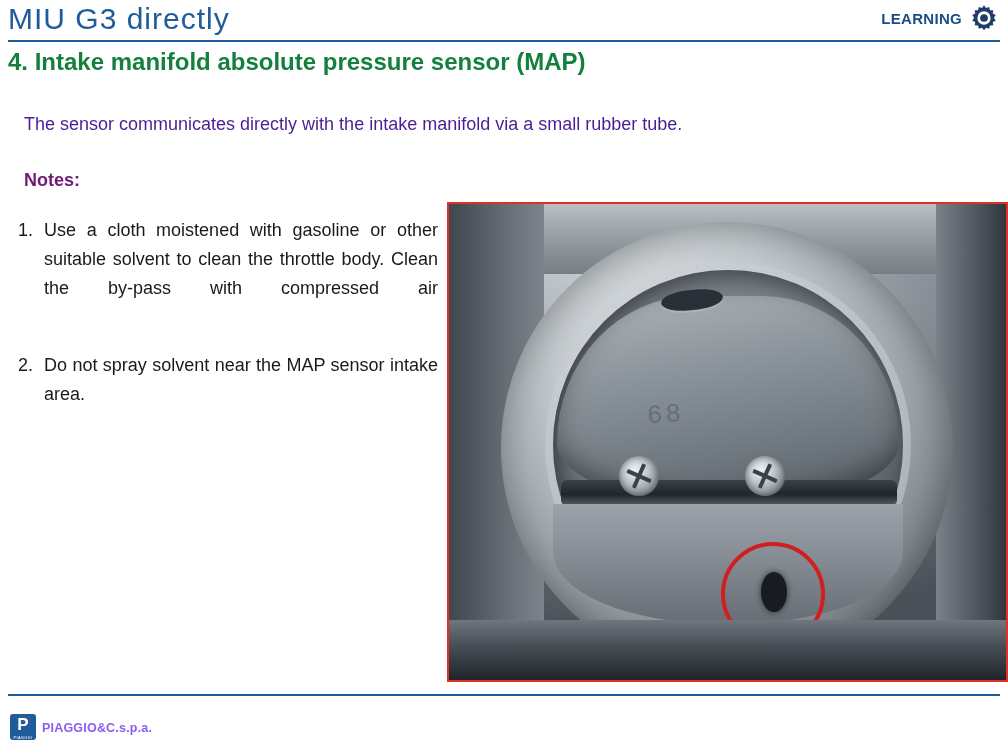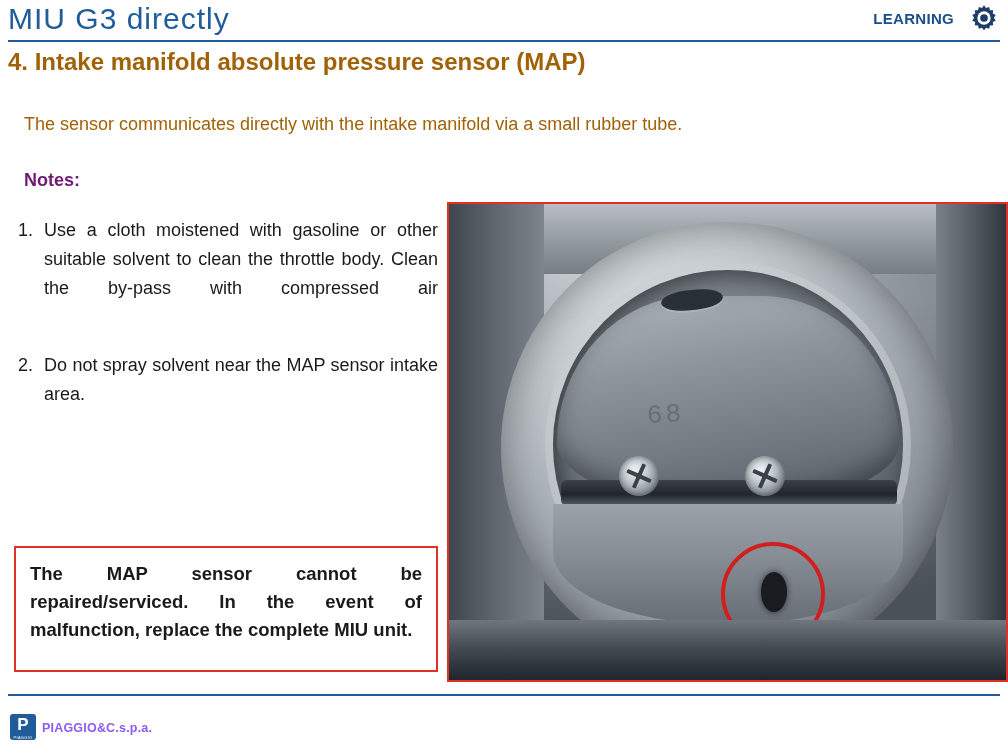--- a/index.html
+++ b/index.html
@@ -34,46 +34,46 @@
     position: absolute;
     left: 8px; top: 40px;
     width: 992px; height: 2px;
     background: #1f5c99;
   }
   .learning-badge {
     position: absolute;
     right: 10px; top: 4px;
     display: flex;
     align-items: center;
-    gap: 16px;
+    gap: 8px;
     text-align: center;
   }
   .learning-text {
     font-size: 15px;
     color: #1a4e86;
     font-weight: 600;
     letter-spacing: 0.3px;
   }
   .gear-wrap { width: 28px; height: 28px; display:block; }
 
   
   .slide-title {
     position: absolute;
     left: 8px; top: 48px;
     width: 900px;
     font-size: 24px;
     font-weight: bold;
-    color: #a16207;
+    color: #15803d;
   }
   .intro-text {
     position: absolute;
     left: 24px; top: 114px;
     width: 860px;
     font-size: 18px;
-    color: #a16207;
+    color: #4c1d95;
   }
   .notes-label {
     position: absolute;
     left: 24px; top: 170px;
     font-size: 18px;
     font-weight: bold;
     color: #701a75;
   }
 
   .notes-list {
@@ -320,23 +320,20 @@
     <li class="note-item">
       <span class="note-num">1.</span>
       <span class="note-body">Use a cloth moistened with gasoline or other suitable solvent to clean the throttle body. Clean the by-pass with compressed air</span>
     </li>
     <li class="note-item">
       <span class="note-num">2.</span>
       <span class="note-body">Do not spray solvent near the MAP sensor intake area.</span>
     </li>
   </ul>
 
-  <div class="callout">
-    <p class="callout-text">The MAP sensor cannot be repaired/serviced. In the event of malfunction, replace the complete MIU unit.</p>
-  </div>
 
   <div class="photo">
     <div class="photo-inner">
       <div class="ph-bg"></div>
       <div class="ph-topband"></div>
       <div class="ph-leftwall"></div>
       <div class="ph-rightwall"></div>
       <div class="ph-bore-outer"></div>
       <div class="ph-bore-inner"></div>
       <div class="ph-plate"></div>

